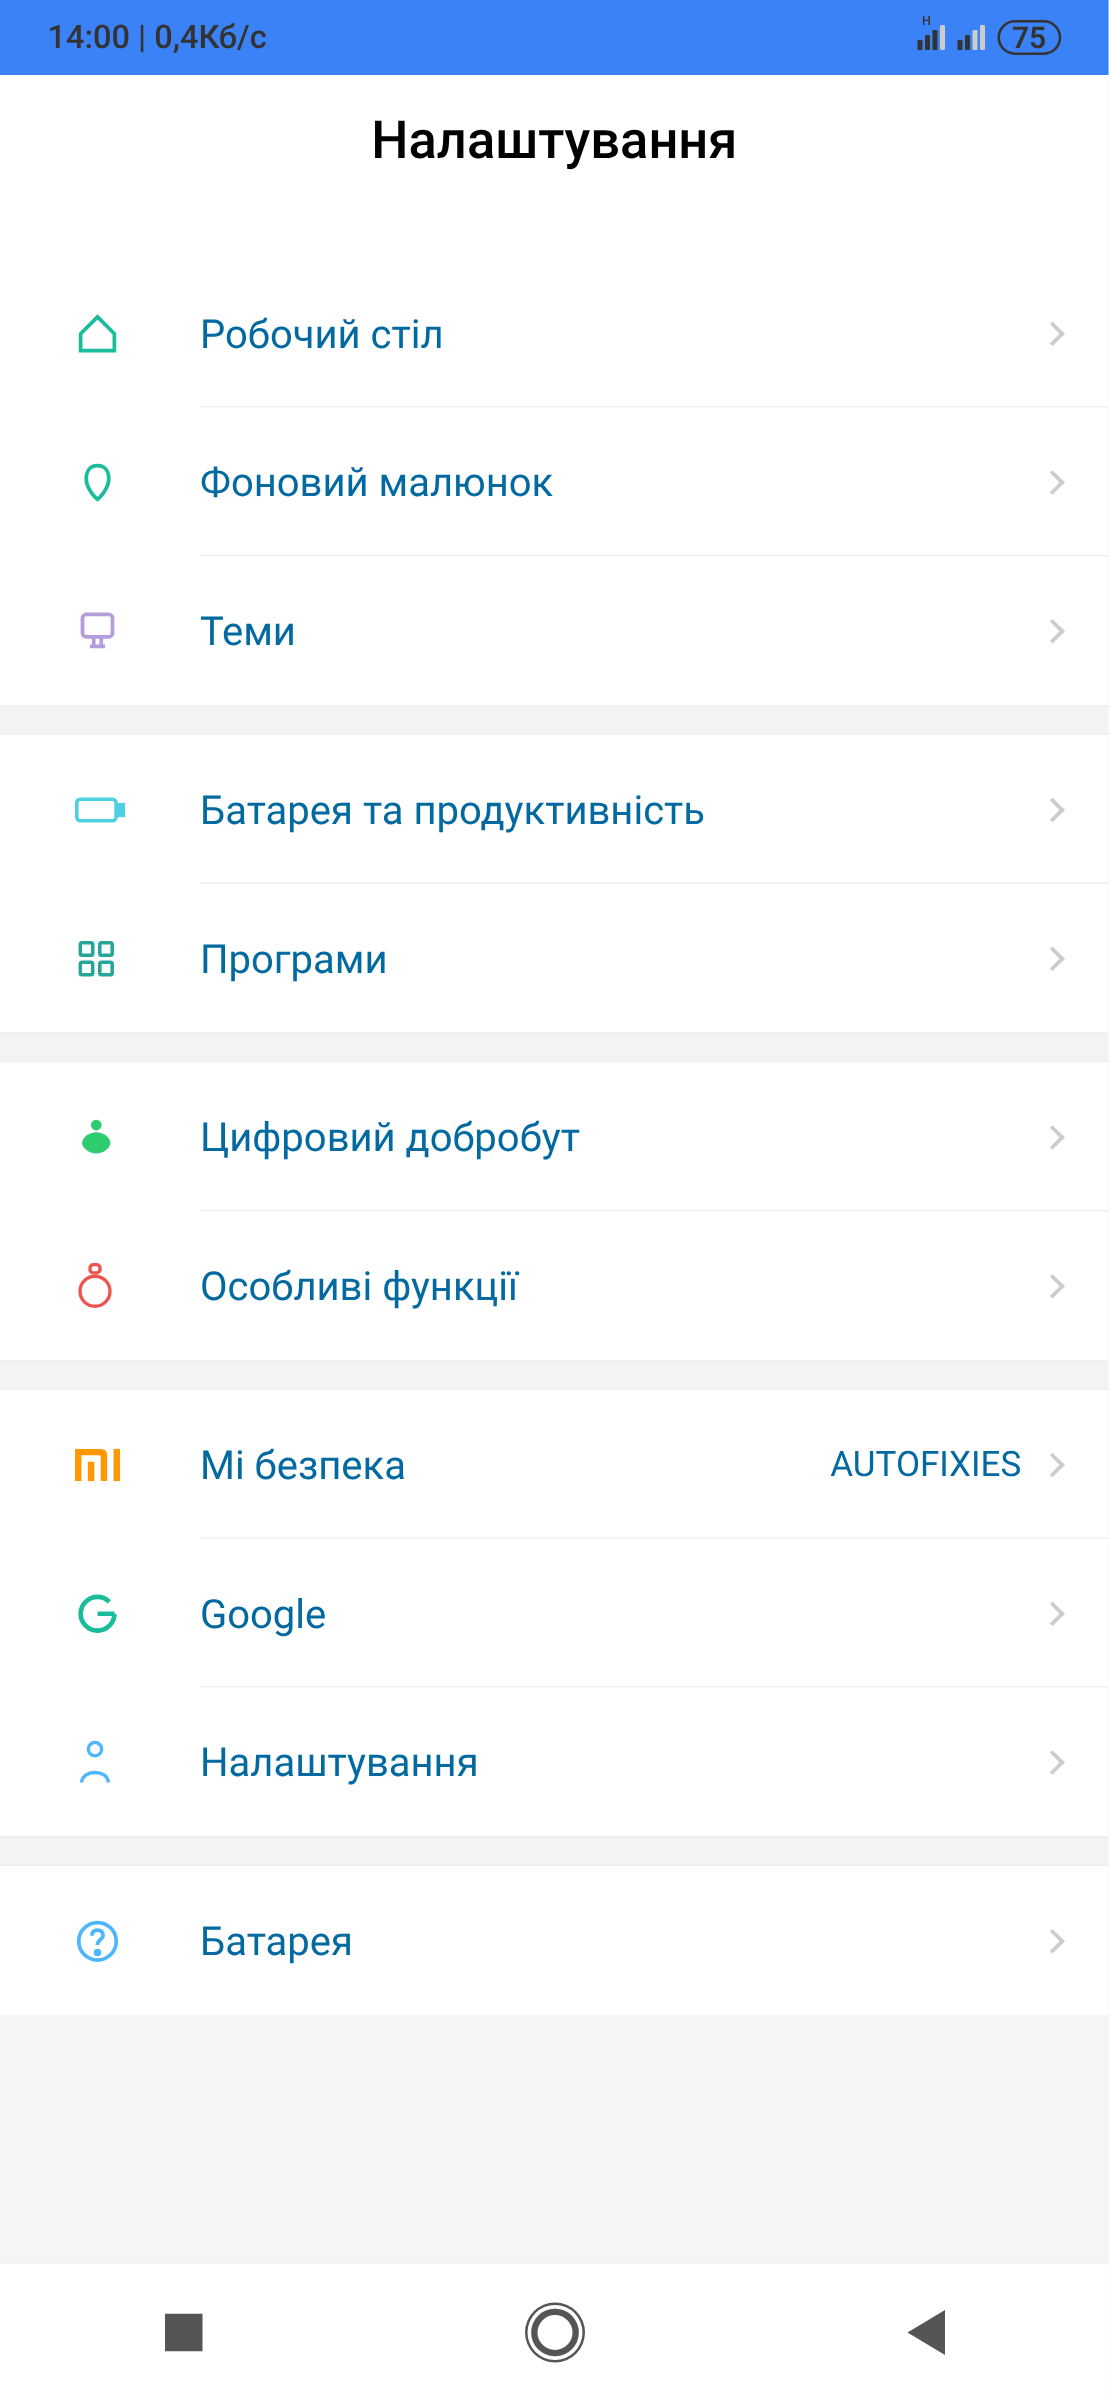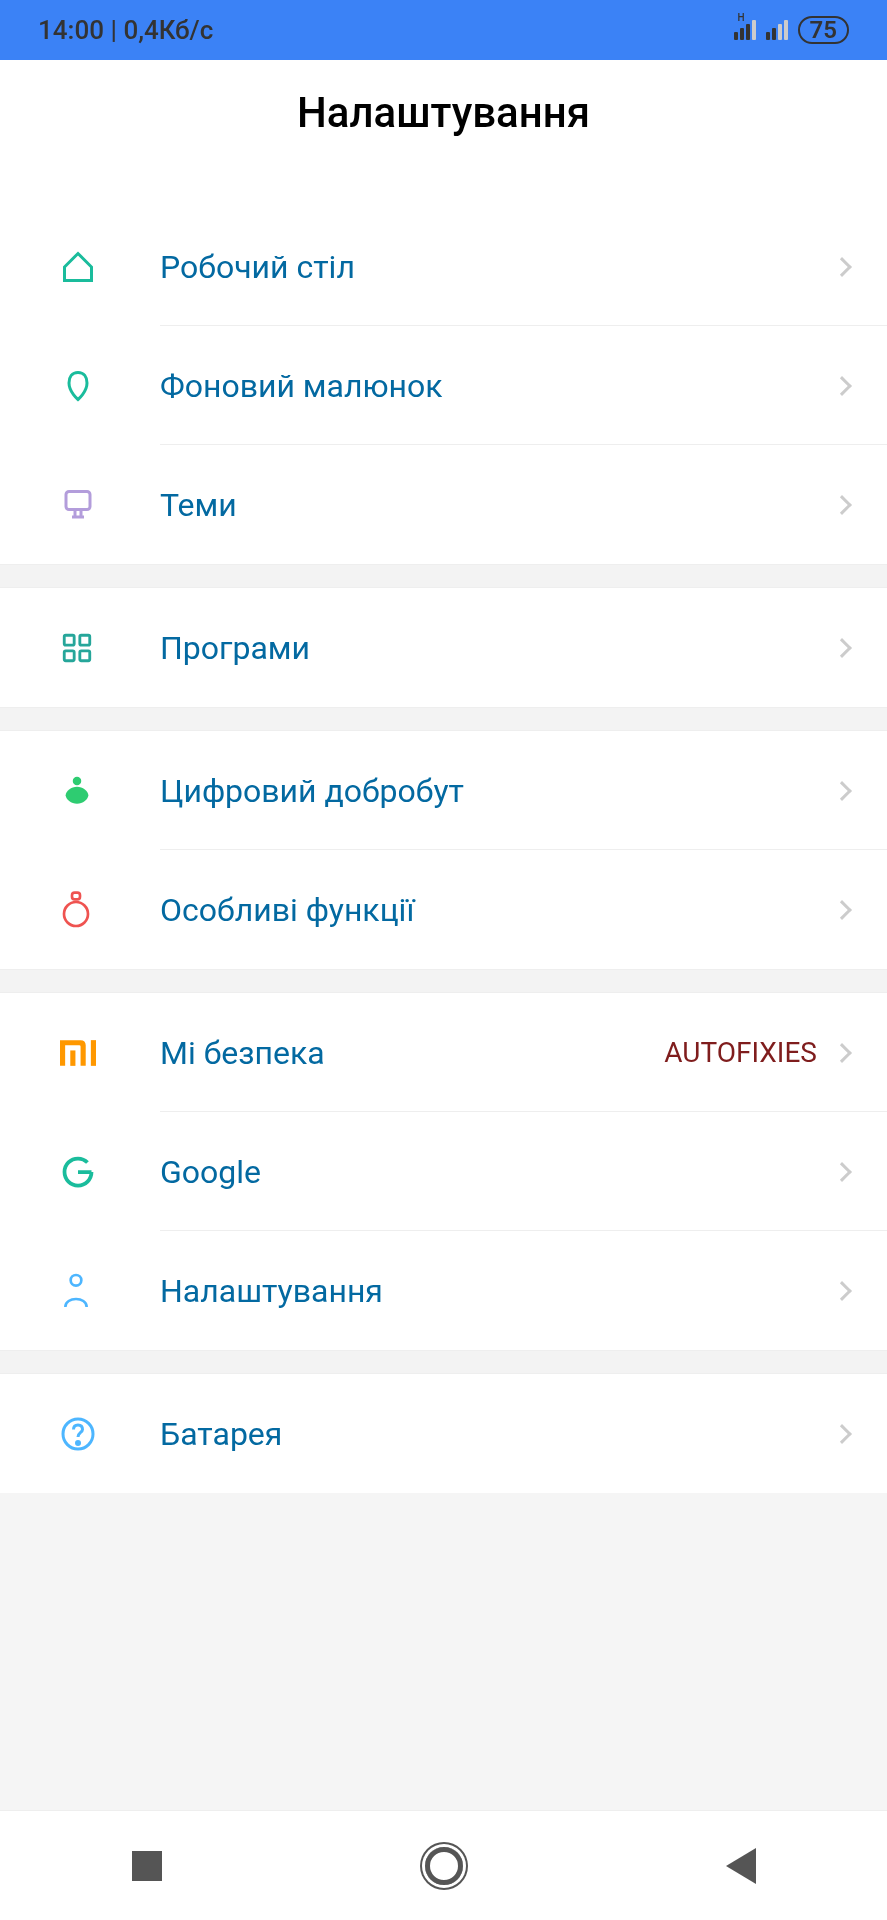--- a/index.html
+++ b/index.html
@@ -45,21 +45,21 @@
       height: 119px; padding: 0 38px 0 60px;
       position: relative;
     }
     .row.short { height: 30px; }
     .row:not(:last-child)::after {
       content: ''; position: absolute; bottom: 0; left: 160px; right: 0;
       height: 1px; background: #eee;
     }
     .icon-slot { width: 100px; display: flex; justify-content: flex-start; align-items: center; }
     .label { flex: 1; font-size: 32px; color: #0369a1; }
-    .value { font-size: 28px; color: #7f1d1d; margin-right: 18px; }
+    .value { font-size: 28px; color: #0369a1; margin-right: 18px; }
     .chevron {
       width: 14px; height: 14px;
       border-top: 3px solid #ccc; border-right: 3px solid #ccc;
       transform: rotate(45deg);
     }
     .nav-bar {
       position: absolute; bottom: 0; left: 0; right: 0;
       height: 110px; background: #fff;
       display: flex; justify-content: space-around; align-items: center;
       border-top: 1px solid #eee;
@@ -133,20 +133,30 @@
           </svg>
         </div>
         <div class="label">Теми</div>
         <div class="chevron"></div>
       </div>
     </div>
     <div class="section-divider"></div>
     <div class="section">
       <div class="row">
         <div class="icon-slot">
+          <svg width="40" height="28" viewBox="0 0 28 18" fill="none" stroke="#4dd0e1" stroke-width="2">
+            <rect x="1" y="3" width="22" height="12" rx="2"></rect>
+            <rect x="24" y="6" width="3" height="6" fill="#4dd0e1"></rect>
+          </svg>
+        </div>
+        <div class="label">Батарея та продуктивність</div>
+        <div class="chevron"></div>
+      </div>
+      <div class="row">
+        <div class="icon-slot">
           <svg width="34" height="34" viewBox="0 0 24 24" fill="none" stroke="#26a69a" stroke-width="2">
             <rect x="3" y="3" width="7" height="7" rx="1"></rect>
             <rect x="14" y="3" width="7" height="7" rx="1"></rect>
             <rect x="3" y="14" width="7" height="7" rx="1"></rect>
             <rect x="14" y="14" width="7" height="7" rx="1"></rect>
           </svg>
         </div>
         <div class="label">Програми</div>
         <div class="chevron"></div>
       </div>

